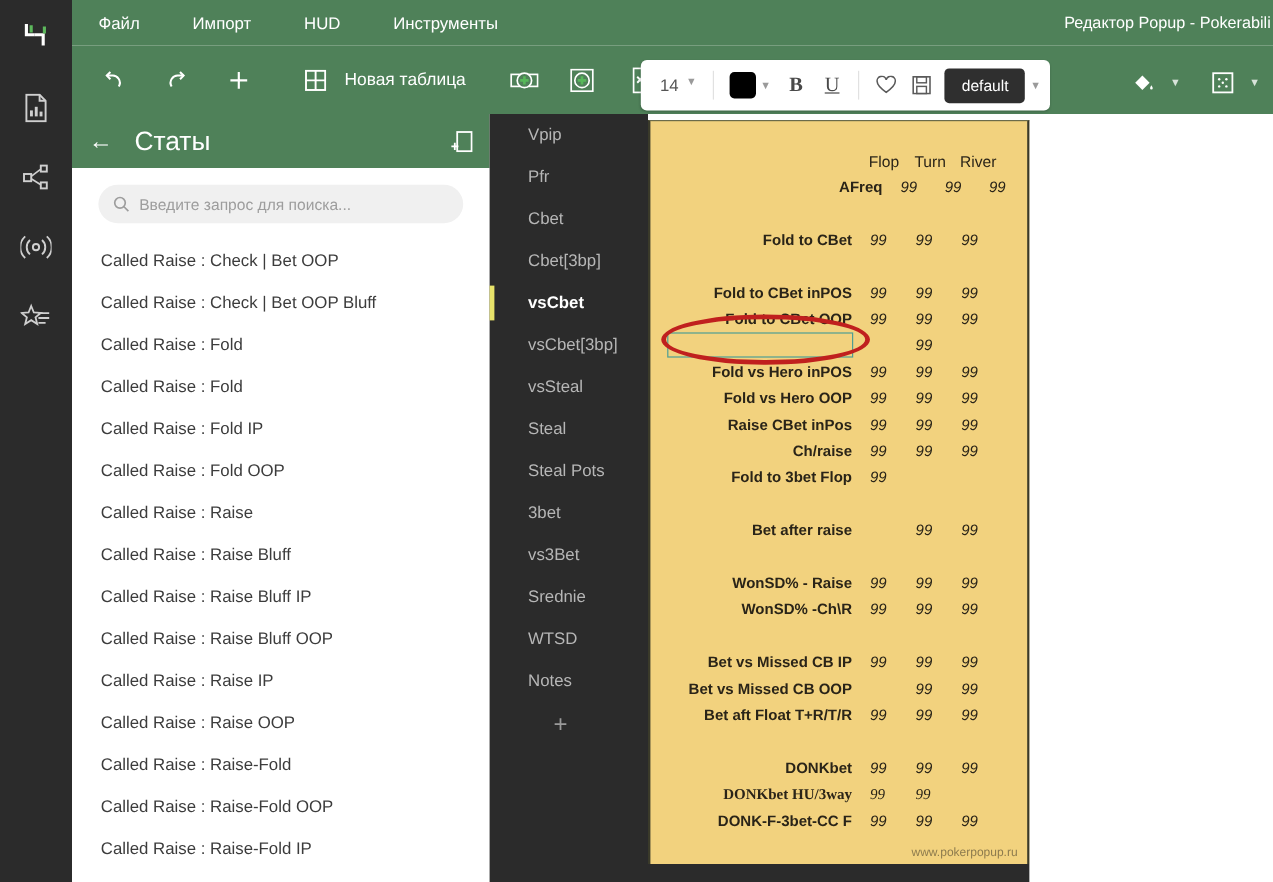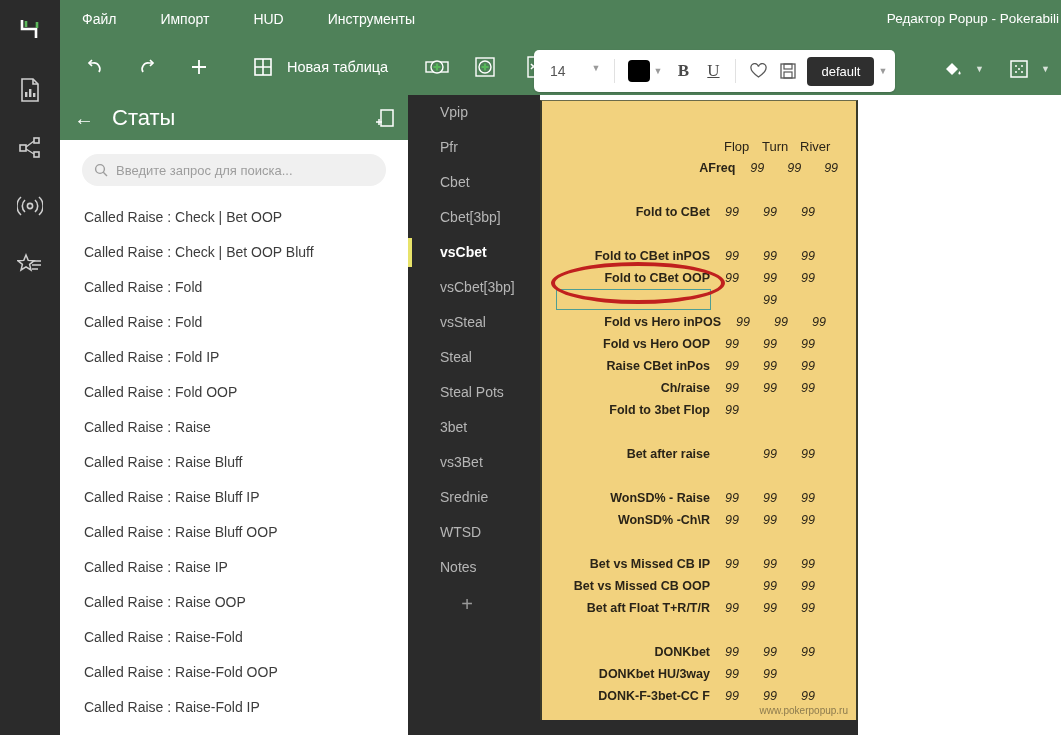--- a/index.html
+++ b/index.html
@@ -121,21 +121,21 @@
 
   
   #popupwrap {
     position:absolute; left:540px; top:100px; width:318px; height:620px;
     background:#f2d27e;
     border-left:2px solid #3a3a2a;
     border-right:2px solid #3a3a2a;
     border-top:1px solid #6b6b4a;
     overflow:hidden;
   }
-  #poptable { position:relative; width:100%; height:100%;margin-top:12px; }
+  #poptable { position:relative; width:100%; height:100%; }
   .prow {
     position:absolute; left:0; width:100%; height:22px;
     display:flex; align-items:center;
   }
   .plabel {
     width:178px; text-align:right; padding-right:10px;
     font-size:12.5px; font-weight:bold; color:#2a2418;
     white-space:nowrap; overflow:hidden;
   }
   .pcell {
@@ -293,21 +293,21 @@
   <div style="width:14px"></div>
   <div class="tb-ico">
     <svg width="26" height="20" viewBox="0 0 26 20">
       <rect x="2" y="5" width="22" height="9" fill="none" stroke="#ffffff" stroke-width="1.4"></rect>
       <path d="M11 7 l5 5 M16 7 l-5 5" stroke="#ffffff" stroke-width="1.6"></path>
     </svg>
   </div>
 </div>
 
 <div id="fmtpanel">
-  <div style="display:flex;align-items:flex-start;padding:0 6px;gap:20px;">
+  <div style="display:flex;align-items:flex-start;padding:0 6px;">
     <span class="fsize">14</span>
     <span class="caret">▼</span>
   </div>
   <div class="sep"></div>
   <div style="display:flex;align-items:center;padding:0 6px;">
     <span class="swatch"></span>
     <span class="caret">▼</span>
   </div>
   <div class="fmt-btn bold-b">B</div>
   <div class="fmt-btn ul-u">U</div>
@@ -461,21 +461,21 @@
         <div class="pcell">99</div>
         <div class="pcell">99</div>
         <div class="pcell">99</div>
       </div>
       <div class="prow" style="top: 176px;">
         <div class="plabel"></div>
         <div class="pcell"></div>
         <div class="pcell">99</div>
         <div class="pcell"></div>
       </div>
-      <div class="prow" style="top: 198px; justify-content: center;">
+      <div class="prow" style="top: 198px;">
         <div class="plabel">Fold vs Hero inPOS</div>
         <div class="pcell">99</div>
         <div class="pcell">99</div>
         <div class="pcell">99</div>
       </div>
       <div class="prow" style="top: 220px;">
         <div class="plabel">Fold vs Hero OOP</div>
         <div class="pcell">99</div>
         <div class="pcell">99</div>
         <div class="pcell">99</div>
@@ -557,21 +557,21 @@
         <div class="pcell"></div>
         <div class="pcell"></div>
         <div class="pcell"></div>
       </div>
       <div class="prow" style="top: 528px;">
         <div class="plabel">DONKbet</div>
         <div class="pcell">99</div>
         <div class="pcell">99</div>
         <div class="pcell">99</div>
       </div>
-      <div class="prow" style="top: 550px;">
+      <div class="prow" style="top: 550px; font-family: Liberation Serif, serif;">
         <div class="plabel">DONKbet HU/3way</div>
         <div class="pcell">99</div>
         <div class="pcell">99</div>
         <div class="pcell"></div>
       </div>
       <div class="prow" style="top: 572px;">
         <div class="plabel">DONK-F-3bet-CC F</div>
         <div class="pcell">99</div>
         <div class="pcell">99</div>
         <div class="pcell">99</div>

